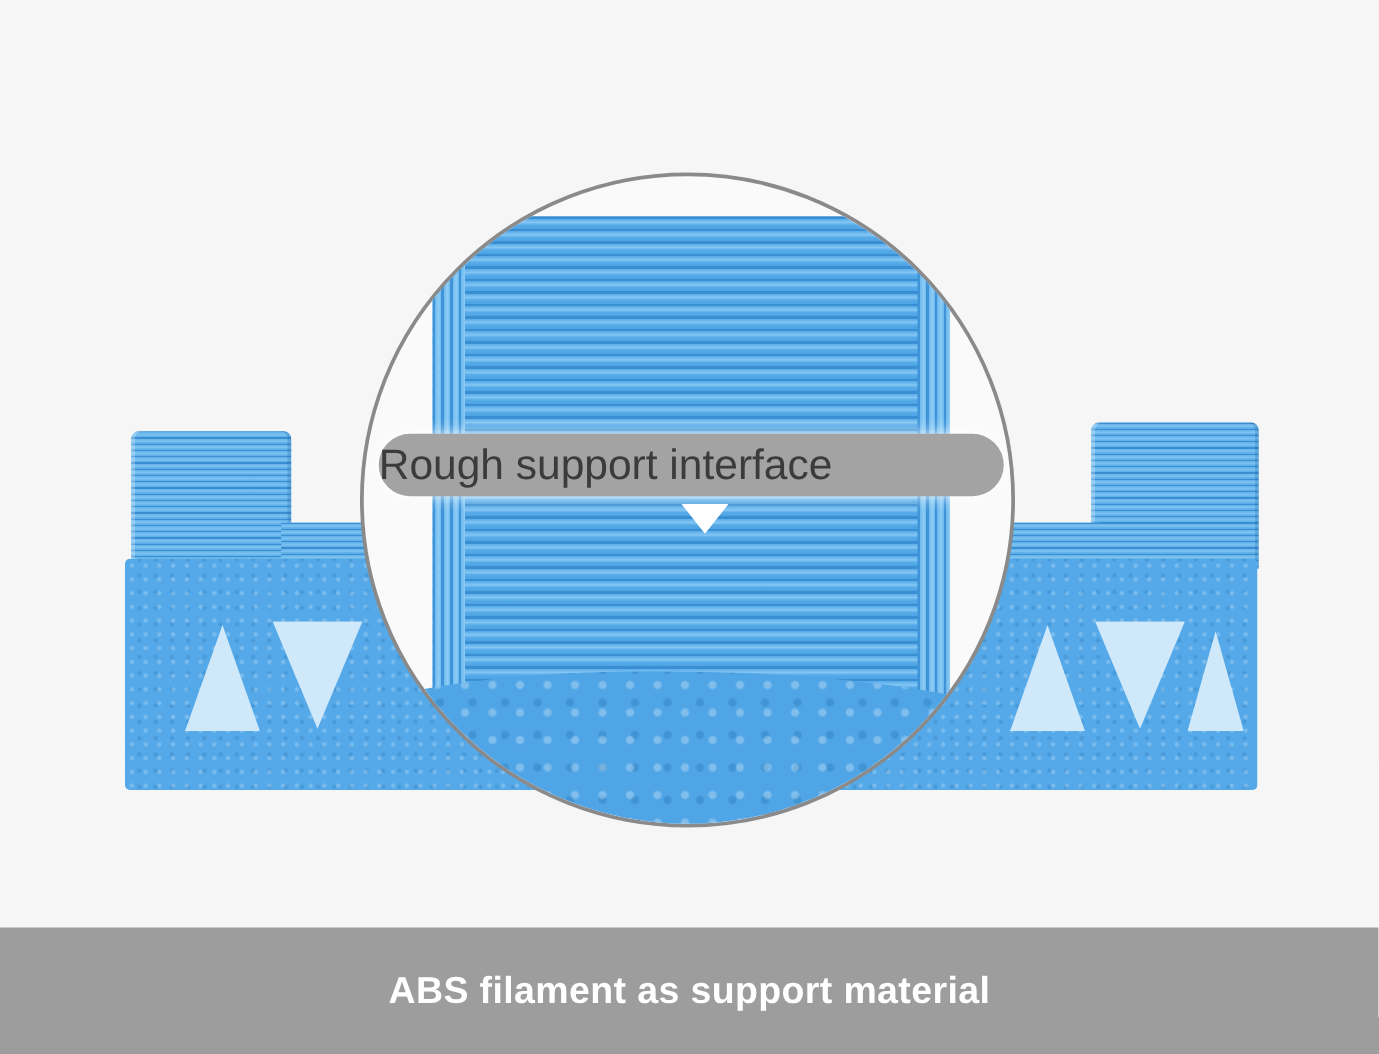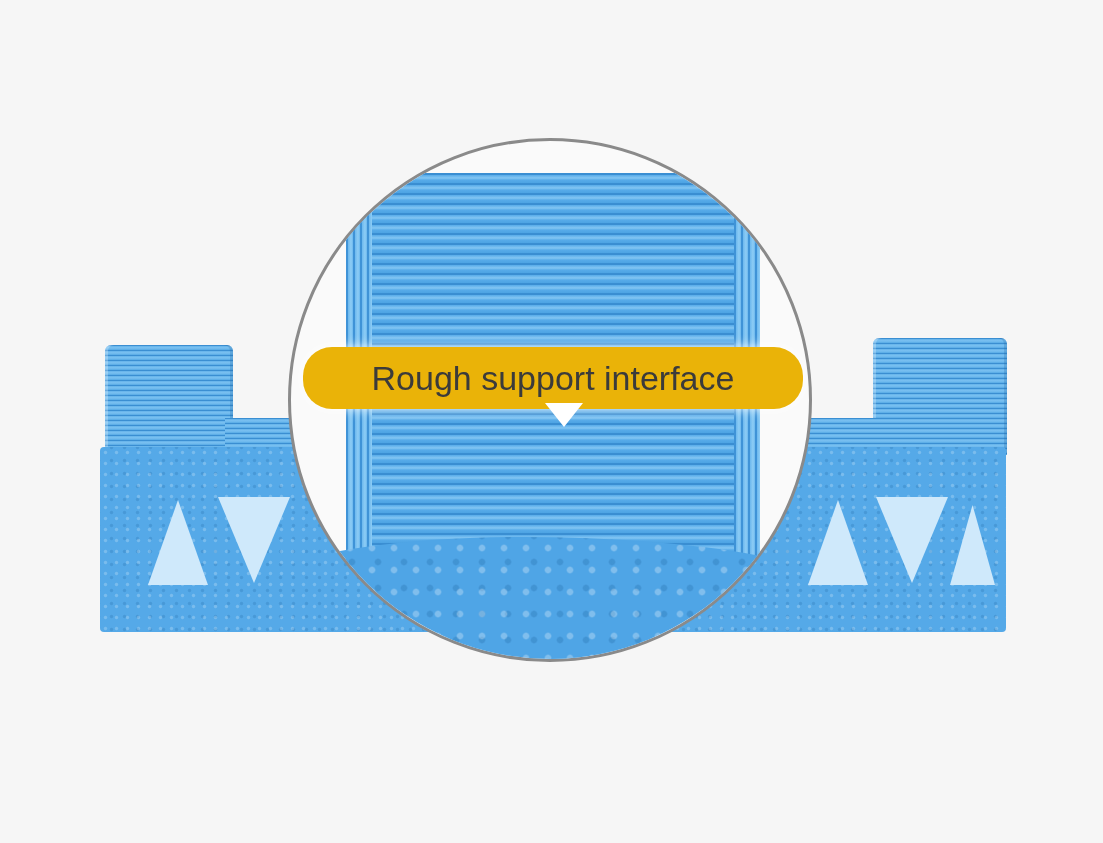--- a/index.html
+++ b/index.html
@@ -75,22 +75,22 @@
     border-radius:45% 55% 0 0 / 30% 35% 0 0;
     background-color:#4fa5e6;
     background-image:
       radial-gradient(rgba(255,255,255,.28) 2.5px, transparent 4px),
       radial-gradient(rgba(25,95,155,.25) 2.5px, transparent 4px);
     background-size:22px 22px,26px 26px;
     background-position:0 0,10px 12px;
   }
 
   .pill{
-    position:absolute;left:12px;top:206px;width:500px;height:62px;border-radius:29px;background:#eab308;
-    display:flex;align-items:center;justify-content:center;
+    position:absolute;left:12px;top:206px;width:500px;height:50px;border-radius:29px;background:#a3a3a3;
+    display:flex;align-items:center;
     font-size:34px;color:var(--callout-text);
     box-shadow:0 0 12px rgba(255,255,255,.9);
   }
   .pill-tail{
     position:absolute;left:254px;top:262px;width:38px;height:24px;background:#ffffff;
     clip-path:polygon(0 0,100% 0,50% 100%);
   }
 
   .caption-bar{
     position:absolute;left:0;top:742px;width:100%;height:101px;background:var(--caption-bar);
@@ -119,14 +119,17 @@
 
   <div class="magnifier">
     <div class="mag-block"></div>
     <div class="mag-raft"></div>
     <div class="pill">
       <span>Rough support interface</span>
     </div>
     <div class="pill-tail"></div>
   </div>
 
+  <div class="caption-bar">
+    <span class="caption-text">ABS filament as support material</span>
+  </div>
 
 </div>
 
 </body></html>

